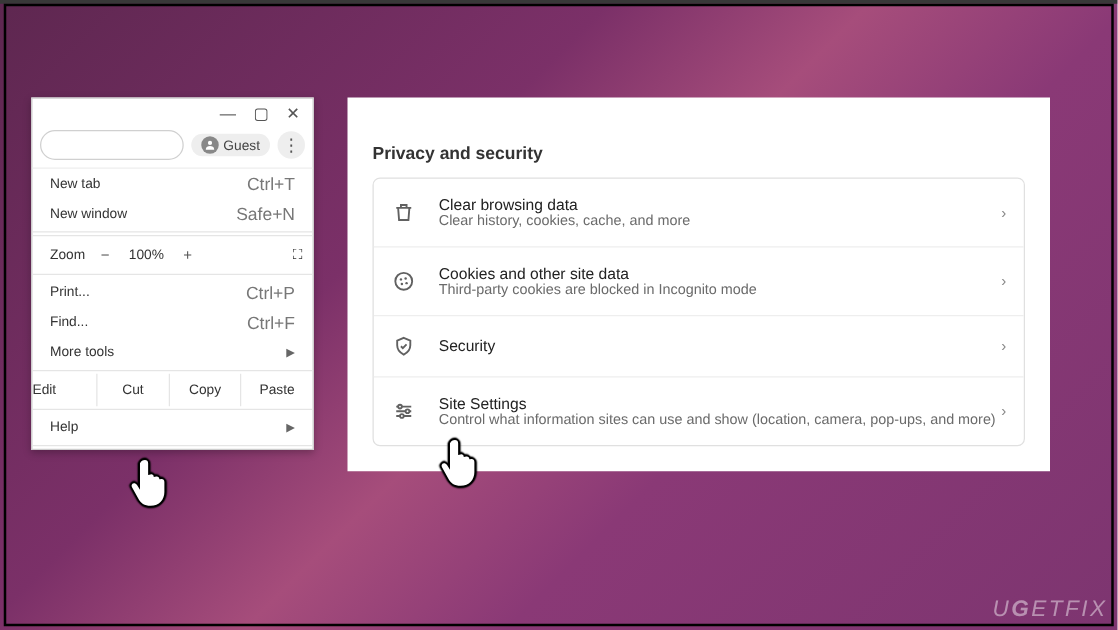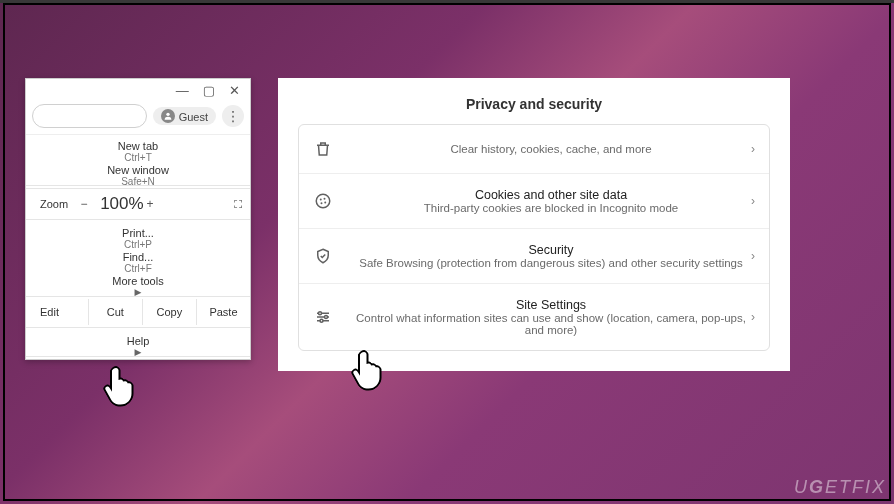--- a/index.html
+++ b/index.html
@@ -24,43 +24,42 @@
 }
 .titlebar { height: 22px; display:flex; justify-content:flex-end; align-items:center; gap:14px; padding-right:10px; color:#555; }
 .titlebar span { font-size:13px; cursor:default; }
 .omnibox-row { display:flex; align-items:center; height:34px; padding:0 6px 4px 6px; gap:6px; border-bottom:1px solid #eee;}
 .omnibox { flex:1; height:24px; border:1px solid #d0d0d0; border-radius:14px; background:#fff; }
 .guest-pill { display:flex; align-items:flex-end; gap:4px; background:#eee; border-radius:14px; padding:2px 8px; font-size:11px; color:#444;}
 .guest-pill .avatar { width:14px; height:14px; border-radius:50%; background:#888; display:flex; align-items:center; justify-content:center; color:#fff; font-size:9px;}
 .menu-btn { width:22px; height:22px; border-radius:50%; background:#eee; display:flex; align-items:center; justify-content:center; font-size:14px; color:#555;}
 
 .menu { font-size:11px; color:#333; }
-.menu .item { display:flex; justify-content:space-between; align-items:center; padding:5px 14px; height:24px;flex-direction:column;}
+.menu .item { display:flex; justify-content:space-between; align-items:center; padding:5px 14px; height:24px;}
 .menu .item.sel { background:#dcdcdc; }
-.menu .shortcut { color:#777; font-size:10px;}
+.menu .shortcut { color:#777; font-size:14px;}
 .menu .sep { height:1px; background:#e5e5e5; margin:2px 0; }
 .menu .chev { color:#666; font-size:9px; }
 .zoom-row { display:flex; align-items:center; padding:3px 8px 3px 14px; height:26px; gap:6px;}
 .zoom-row .zl { font-size:11px; }
 .zoom-row .btn { width:20px; text-align:center; font-size:12px; color:#555;}
-.zoom-row .pct { width:34px; text-align:center; font-size:17px;}
+.zoom-row .pct { width:34px; text-align:center; font-size:11px;}
 .zoom-row .fs { margin-left:auto; font-size:11px;}
 .edit-row { display:flex; height:26px; }
 .edit-row .cell { flex:1; border-right:1px solid #e5e5e5; display:flex; align-items:center; justify-content:center; font-size:11px;}
-.edit-row .cell:first-child { justify-content:flex-start; padding-left:14px; flex:0.9;}
+.edit-row .cell:first-child { justify-content:flex-start; flex:0.9;}
 .edit-row .cell:last-child { border-right:none;}
 
 
 .settings-panel {
   position:absolute;
   left: 278px; top: 78px;
-  width: 512px;
+  width: 562px;
   background:#fff;
-  padding: 18px 20px 20px 20px;
-  text-align: center;
+  padding: 36px 20px 20px 20px;
 }
 .settings-panel h2 { font-size:14px; font-weight:600; color:#333; margin-bottom:12px;}
 .card { border:1px solid #e0e0e0; border-radius:6px; overflow:hidden;}
 .row { display:flex; align-items:center; padding:14px 14px; border-bottom:1px solid #eee; cursor:pointer;}
 .row:last-child { border-bottom:none;}
 .row .ic { width:20px; height:20px; margin-right:18px; color:#616161; display:flex; align-items:center; justify-content:center;}
 .row .txt { flex:1; }
 .row .ttl { font-size:12.5px; color:#222; }
 .row .desc { font-size:11.5px; color:#6a6a6a; margin-top:0;}
 .row .arrow { color:#888; font-size:12px;}
@@ -159,20 +158,21 @@
   <h2>Privacy and security</h2>
   <div class="card">
 
     <div class="row">
       <div class="ic">
         <svg width="18" height="18" viewBox="0 0 24 24" fill="none" stroke="#616161" stroke-width="2">
             <path d="M4 7h16M9 7V4h6v3M6 7l1 13h10l1-13"></path>
           </svg>
       </div>
       <div class="txt">
+        <div class="ttl">Clear browsing data</div>
         <div class="desc">Clear history, cookies, cache, and more</div>
       </div>
       <div class="arrow">›</div>
     </div>
 
     <div class="row">
       <div class="ic">
         <svg width="18" height="18" viewBox="0 0 24 24" fill="#616161">
             <circle cx="12" cy="12" r="9" fill="none" stroke="#616161" stroke-width="2"></circle>
             <circle cx="9" cy="10" r="1.3"></circle>
@@ -190,21 +190,20 @@
 
     <div class="row">
       <div class="ic">
         <svg width="18" height="18" viewBox="0 0 24 24" fill="none" stroke="#616161" stroke-width="2">
             <path d="M12 3l7 3v5c0 5-3 8-7 10-4-2-7-5-7-10V6l7-3z"></path>
             <path d="M9 12l2 2 4-4"></path>
           </svg>
       </div>
       <div class="txt">
         <div class="ttl">Security</div>
-        <div class="desc">Safe Browsing (protection from dangerous sites) and other security settings</div>
       </div>
       <div class="arrow">›</div>
     </div>
 
     <div class="row">
       <div class="ic">
         <svg width="18" height="18" viewBox="0 0 24 24" fill="none" stroke="#616161" stroke-width="2">
             <path d="M4 7h16M4 12h16M4 17h16"></path>
             <circle cx="8" cy="7" r="2" fill="#fff"></circle>
             <circle cx="16" cy="12" r="2" fill="#fff"></circle>

